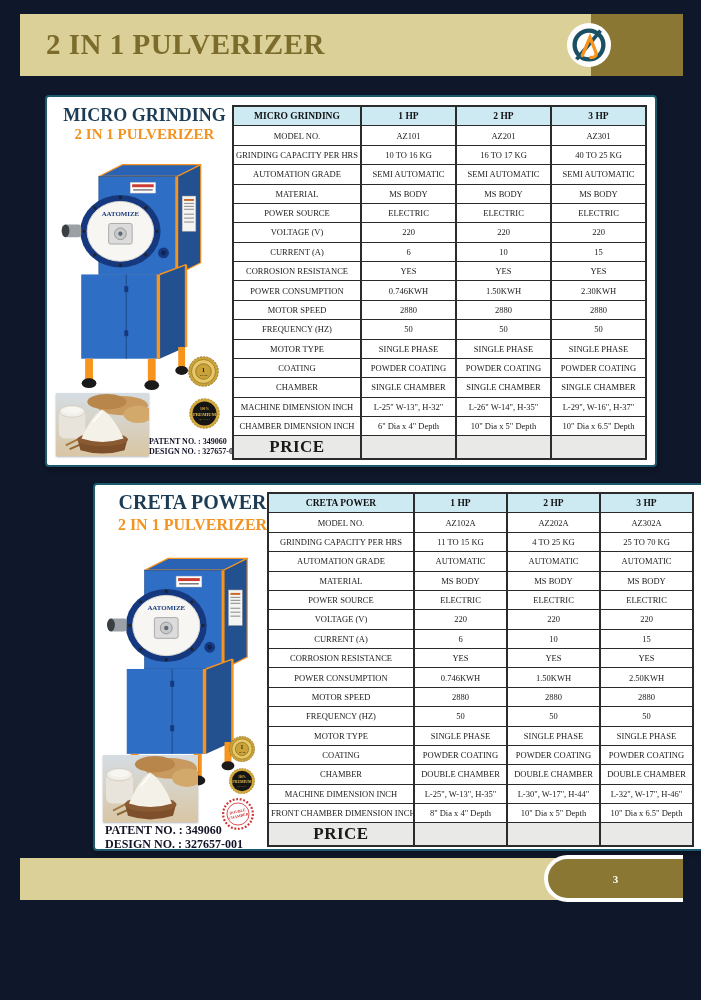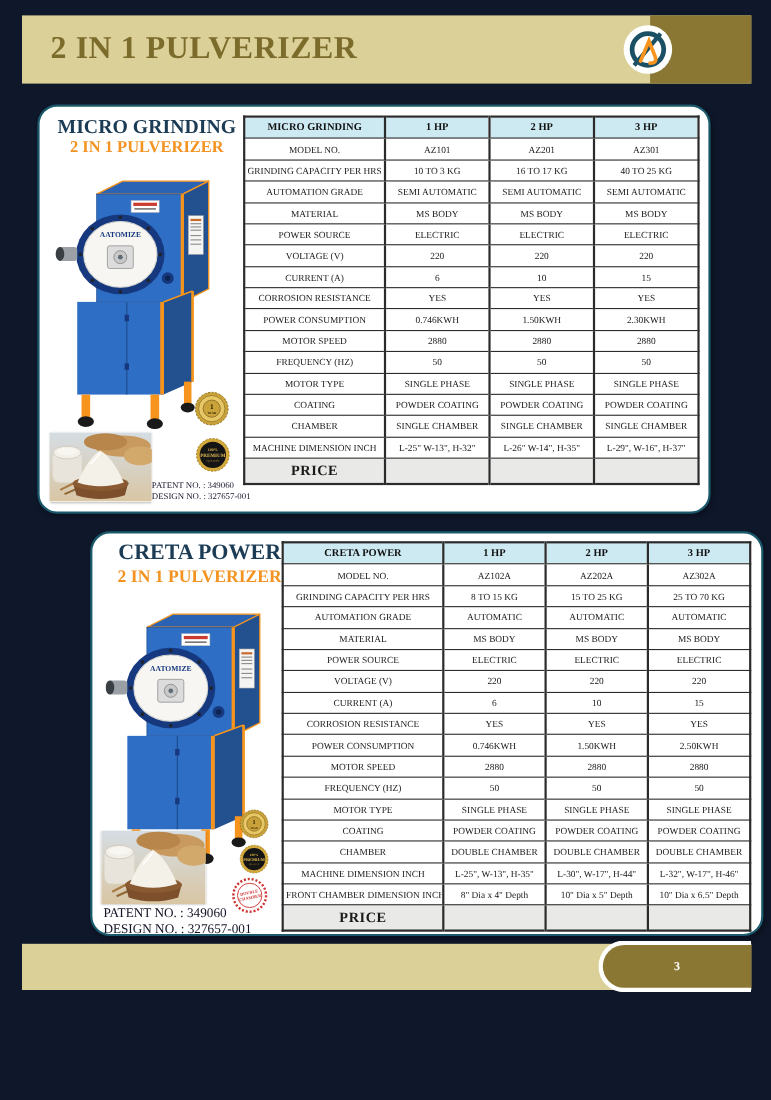--- a/index.html
+++ b/index.html
@@ -11,21 +11,21 @@
   .header-title { position:absolute; left:26px; top:50%; transform:translateY(-52%); font-size:29px; font-weight:bold; color:#7c6c2b; letter-spacing:0.5px; white-space:nowrap; }
   .header-darkblock { position:absolute; right:0; top:0; width:92px; height:62px; background:#8a7733; }
   .header-logo { position:absolute; left:546px; top:8px; width:46px; height:46px; }
 
   
   .footer-bar { position:absolute; left:20px; top:858px; width:663px; height:42px; background:#dcd099; }
   .footer-pill { position:absolute; left:544px; top:855px; width:139px; height:47px; background:#8a7733; border:4px solid #ffffff; border-right:none; border-radius:24px 0 0 24px; }
   .page-num { position:absolute; left:0; right:0; top:50%; transform:translateY(-50%); text-align:center; color:#ffffff; font-size:11px; font-weight:bold; }
 
   
-  .panel { position:absolute; left:34px; width:612px; background:#fff; border:2.5px solid #1a5a6c; border-radius:18px; box-shadow:2px 3px 5px rgba(0,0,0,0.25); }
+  .panel { position:absolute; left:45px; width:612px; background:#fff; border:2.5px solid #1a5a6c; border-radius:4px; box-shadow:2px 3px 5px rgba(0,0,0,0.25); }
   #panel1 { top:95px; height:372px; }
   #panel2 { top:483px; height:368px;margin-left:48px; }
 
   .sec-title { position:absolute; left:0; width:195px; text-align:center; font-weight:bold; color:#1c3c55; }
   .sec-sub   { position:absolute; left:0; width:195px; text-align:center; font-weight:bold; color:#f39321; }
   #panel1 .sec-title { top:8px;  font-size:18px; }
   #panel1 .sec-sub   { top:29px; font-size:15px; }
   #panel2 .sec-title { top:6px;  font-size:20px; }
   #panel2 .sec-sub   { top:31px; font-size:16px; }
 
@@ -37,39 +37,39 @@
   #panel1 .flour { left:9px;  top:296px; width:93px; height:63px; }
   #panel2 .flour { left:8px;  top:270px; width:95px; height:67px; }
 
   .badge { position:absolute; }
   #panel1 .badge-warranty { left:140px; top:258px; width:33px; height:33px; }
   #panel1 .badge-premium  { left:141px; top:300px; width:33px; height:33px; }
   #panel2 .badge-warranty { left:133px; top:250px; width:28px; height:28px; }
   #panel2 .badge-premium  { left:133px; top:282px; width:28px; height:28px; }
   #panel2 .badge-double   { left:126px; top:312px; width:34px; height:34px; }
 
-  .patent { position:absolute; font-weight:normal; color:#141428; }
+  .patent { position:absolute; font-weight:bold; color:#141428; }
   #panel1 .patent { left:102px; top:340px; font-size:8px;  line-height:10px; }
   #panel2 .patent { left:10px;  top:338px; font-size:12px; line-height:14px; }
 
   
   .tblwrap { position:absolute; }
   #panel1 .tblwrap { left:185px; top:8px; }
   #panel2 .tblwrap { left:172px; top:7px; }
   table.spec { border-collapse:collapse; border:2px solid #2b2b2b; table-layout:fixed; background:#fff; }
   .t1 { width:413px; } .t2 { width:425px; }
   .spec th, .spec td { border:1px solid #2b2b2b; text-align:center; vertical-align:middle; white-space:nowrap; overflow:hidden; padding:4.2px 2px; line-height:10px; }
   .spec th + th, .spec td + td { border-left-width:2px; }
   .spec th { background:#cde9f2; font-size:9.5px; font-weight:bold; color:#111; }
   .spec td { font-size:8.5px; color:#1a1a1a; }
   .spec td.lbl { font-weight:normal; }
   .t1 col.c0 { width:128px; } .t1 col.cv { width:95px; }
   .t2 col.c0 { width:146px; } .t2 col.cv { width:93px; }
   tr.price-row td { background:#e9e9e7; height:23px; }
-  tr.price-row td.price-lbl { font-size:13px; font-weight:bold; letter-spacing:0.5px; }
+  tr.price-row td.price-lbl { font-size:17px; font-weight:bold; letter-spacing:0.5px; }
 </style>
 </head>
 <body>
 
 <svg width="0" height="0" style="position:absolute">
   <defs>
     <g id="machine-art">
 
       <polygon points="38,28 118,28 142,16 62,16" fill="#2a62b4" stroke="#f7941d" stroke-width="1.2"></polygon>
       <polygon points="118,28 142,16 142,116 118,128" fill="#23508f" stroke="#f7941d" stroke-width="1.2"></polygon>
@@ -229,21 +229,21 @@
         </thead>
         <tbody>
             <tr>
               <td class="lbl">MODEL NO.</td>
               <td>AZ101</td>
               <td>AZ201</td>
               <td>AZ301</td>
             </tr>
             <tr>
               <td class="lbl">GRINDING CAPACITY PER HRS</td>
-              <td>10 TO 3 KG</td>
+              <td>10 TO 16 KG</td>
               <td>16 TO 17 KG</td>
               <td>40 TO 25 KG</td>
             </tr>
             <tr>
               <td class="lbl">AUTOMATION GRADE</td>
               <td>SEMI AUTOMATIC</td>
               <td>SEMI AUTOMATIC</td>
               <td>SEMI AUTOMATIC</td>
             </tr>
             <tr>
@@ -310,20 +310,26 @@
               <td class="lbl">CHAMBER</td>
               <td>SINGLE CHAMBER</td>
               <td>SINGLE CHAMBER</td>
               <td>SINGLE CHAMBER</td>
             </tr>
             <tr>
               <td class="lbl">MACHINE DIMENSION INCH</td>
               <td>L-25" W-13", H-32"</td>
               <td>L-26" W-14", H-35"</td>
               <td>L-29", W-16", H-37"</td>
+            </tr>
+            <tr>
+              <td class="lbl">CHAMBER DIMENSION INCH</td>
+              <td>6" Dia x 4" Depth</td>
+              <td>10" Dia x 5" Depth</td>
+              <td>10" Dia x 6.5" Depth</td>
             </tr>
           </tbody>
         <tfoot>
           <tr class="price-row">
             <td class="price-lbl">PRICE</td>
             <td></td>
             <td></td>
             <td></td>
           </tr>
         </tfoot>
@@ -386,22 +392,22 @@
         </thead>
         <tbody>
             <tr>
               <td class="lbl">MODEL NO.</td>
               <td>AZ102A</td>
               <td>AZ202A</td>
               <td>AZ302A</td>
             </tr>
             <tr>
               <td class="lbl">GRINDING CAPACITY PER HRS</td>
-              <td>8 TO 15 KG</td>
-              <td>15 TO 25 KG</td>
+              <td>11 TO 15 KG</td>
+              <td>4 TO 25 KG</td>
               <td>25 TO 70 KG</td>
             </tr>
             <tr>
               <td class="lbl">AUTOMATION GRADE</td>
               <td>AUTOMATIC</td>
               <td>AUTOMATIC</td>
               <td>AUTOMATIC</td>
             </tr>
             <tr>
               <td class="lbl">MATERIAL</td>

